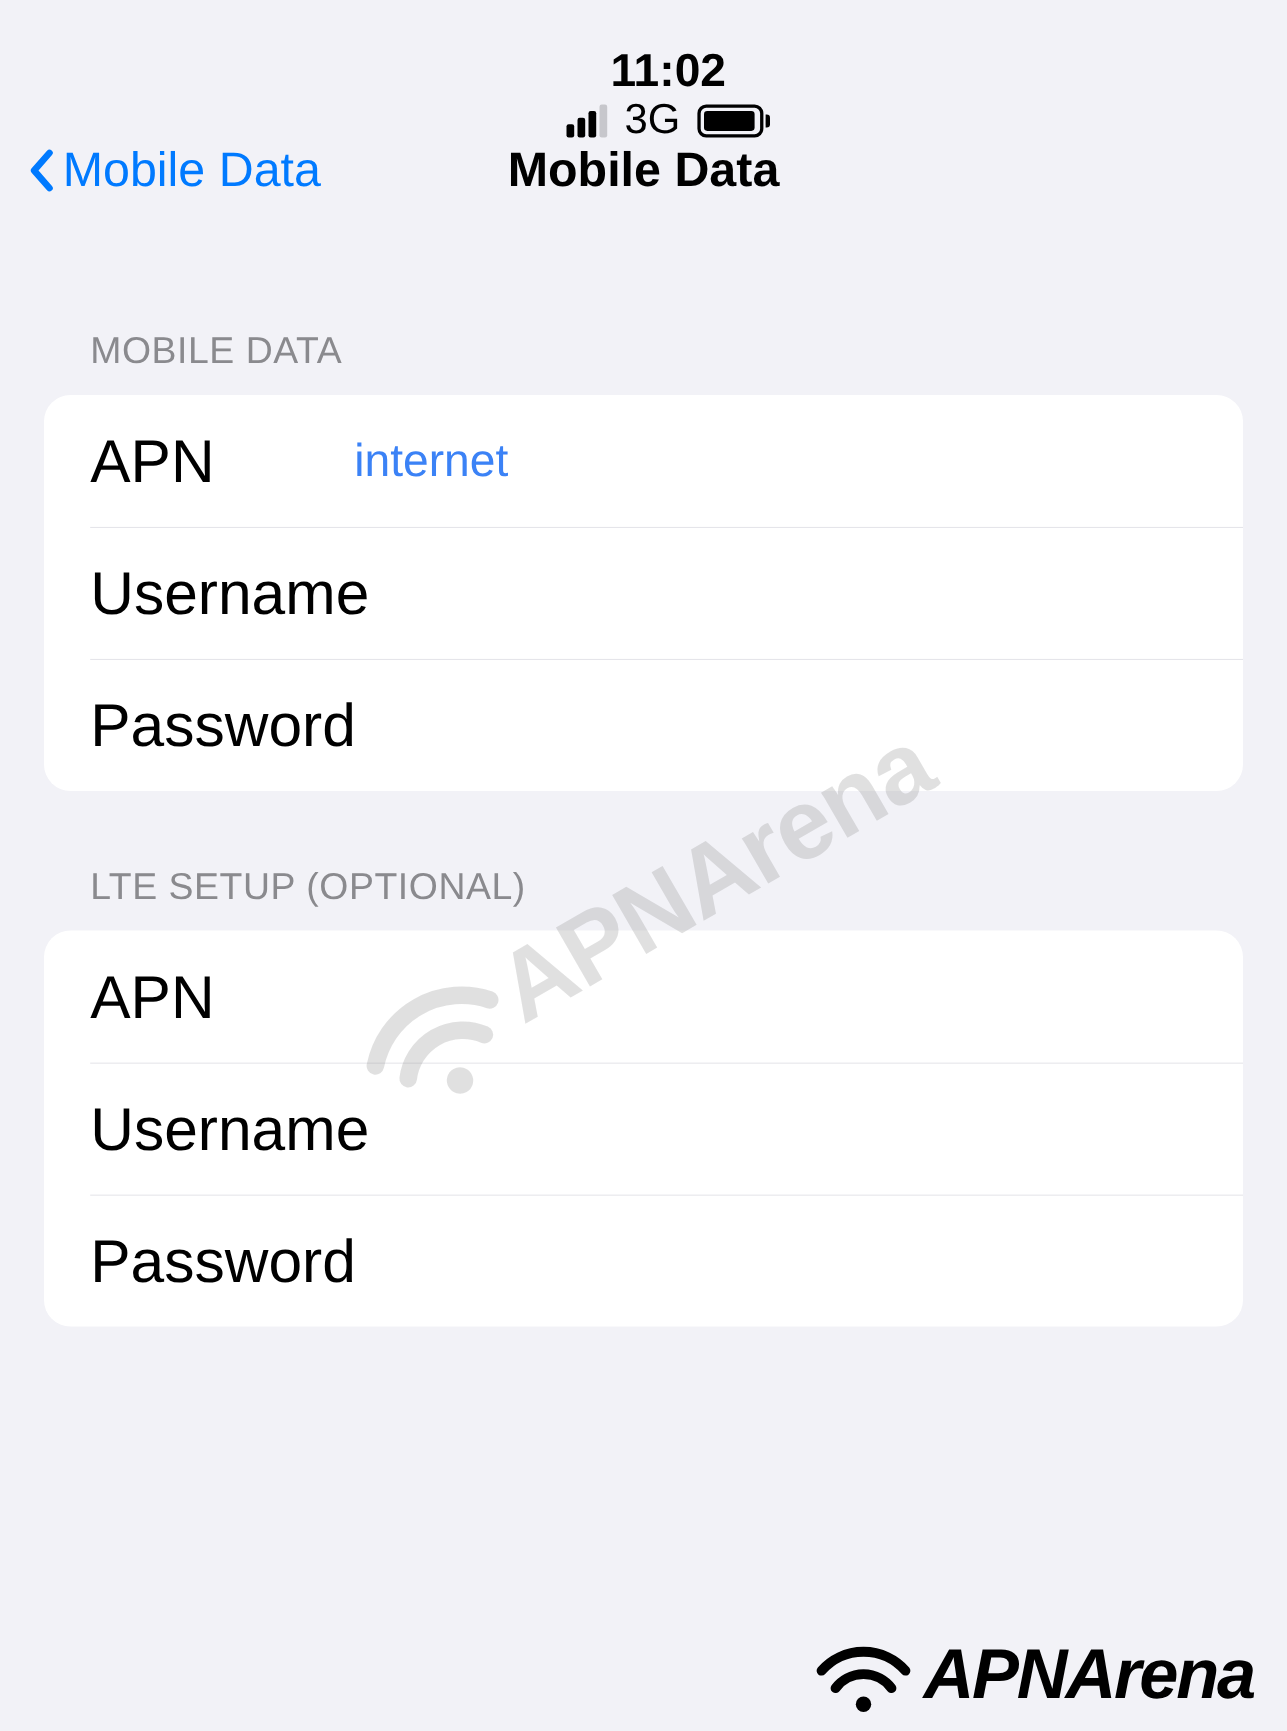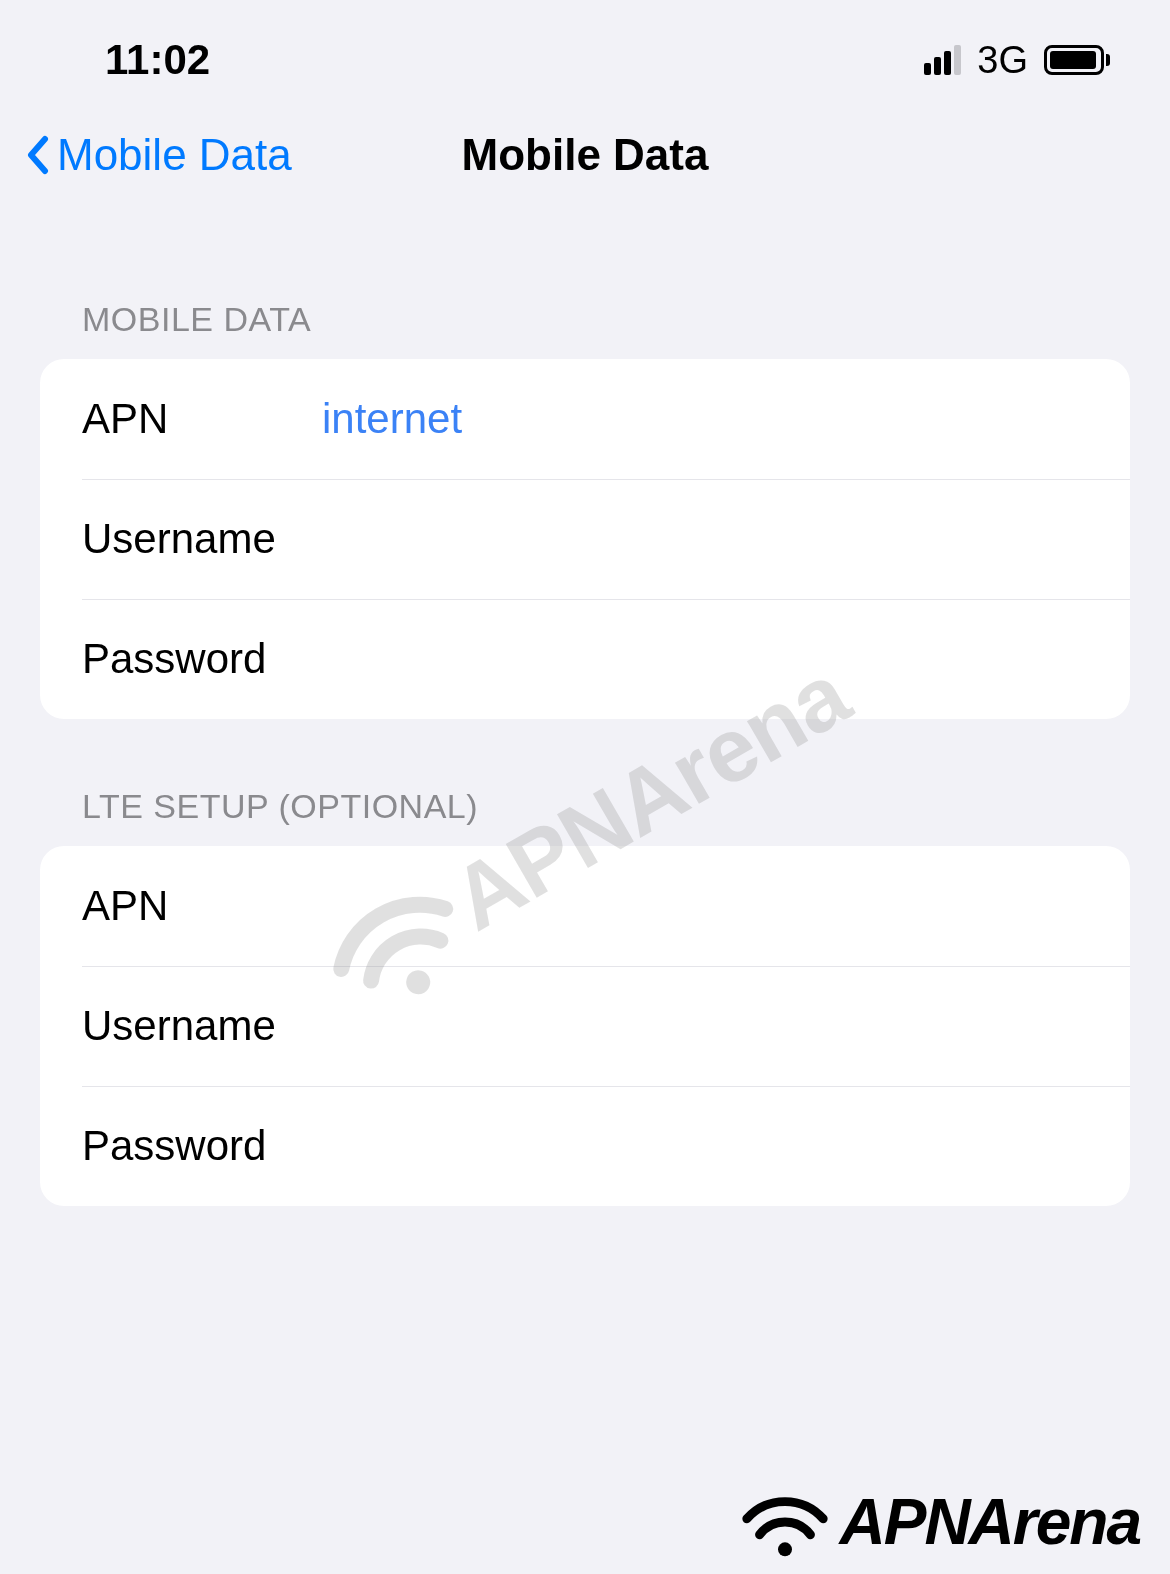--- a/index.html
+++ b/index.html
@@ -15,20 +15,21 @@
       height: 1574px;
       position: relative;
       overflow: hidden;
     }
     .status-bar {
       display: flex;
       justify-content: space-between;
       align-items: center;
       padding: 40px 60px 30px 105px;
       height: 110px;
+      flex-direction: column;
     }
     .status-time {
       font-size: 42px;
       font-weight: 600;
       color: #000;
     }
     .status-right {
       display: flex;
       align-items: center;
       gap: 12px;
@@ -143,21 +144,21 @@
     .row + .row::before {
       content: "";
       position: absolute;
       top: 0;
       left: 42px;
       right: 0;
       height: 1px;
       background: #e5e5ea;
     }
     .row-label {
-      font-size: 42px;
+      font-size: 55px;
       font-weight: 400;
       color: #000;
       width: 240px;
       flex-shrink: 0;
     }
     .row-input {
       font-size: 42px;
       font-weight: 400;
       color: #3b82f6;
       border: none;

